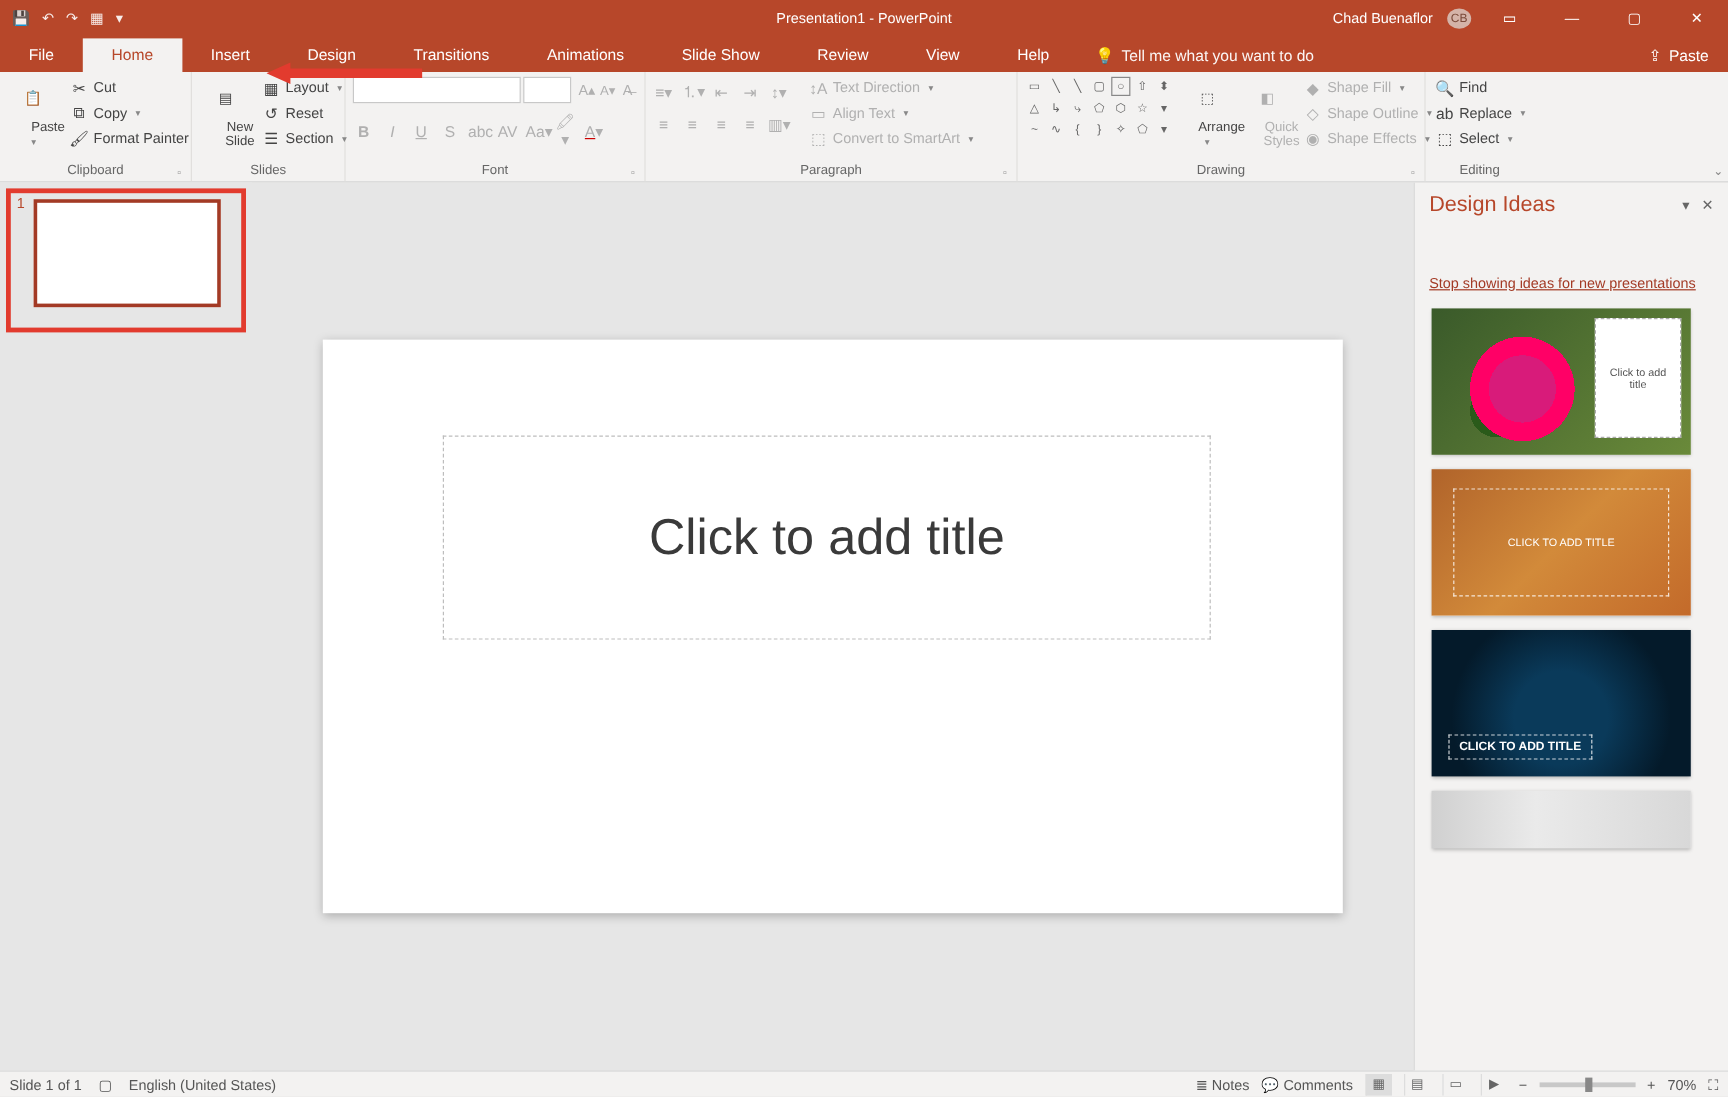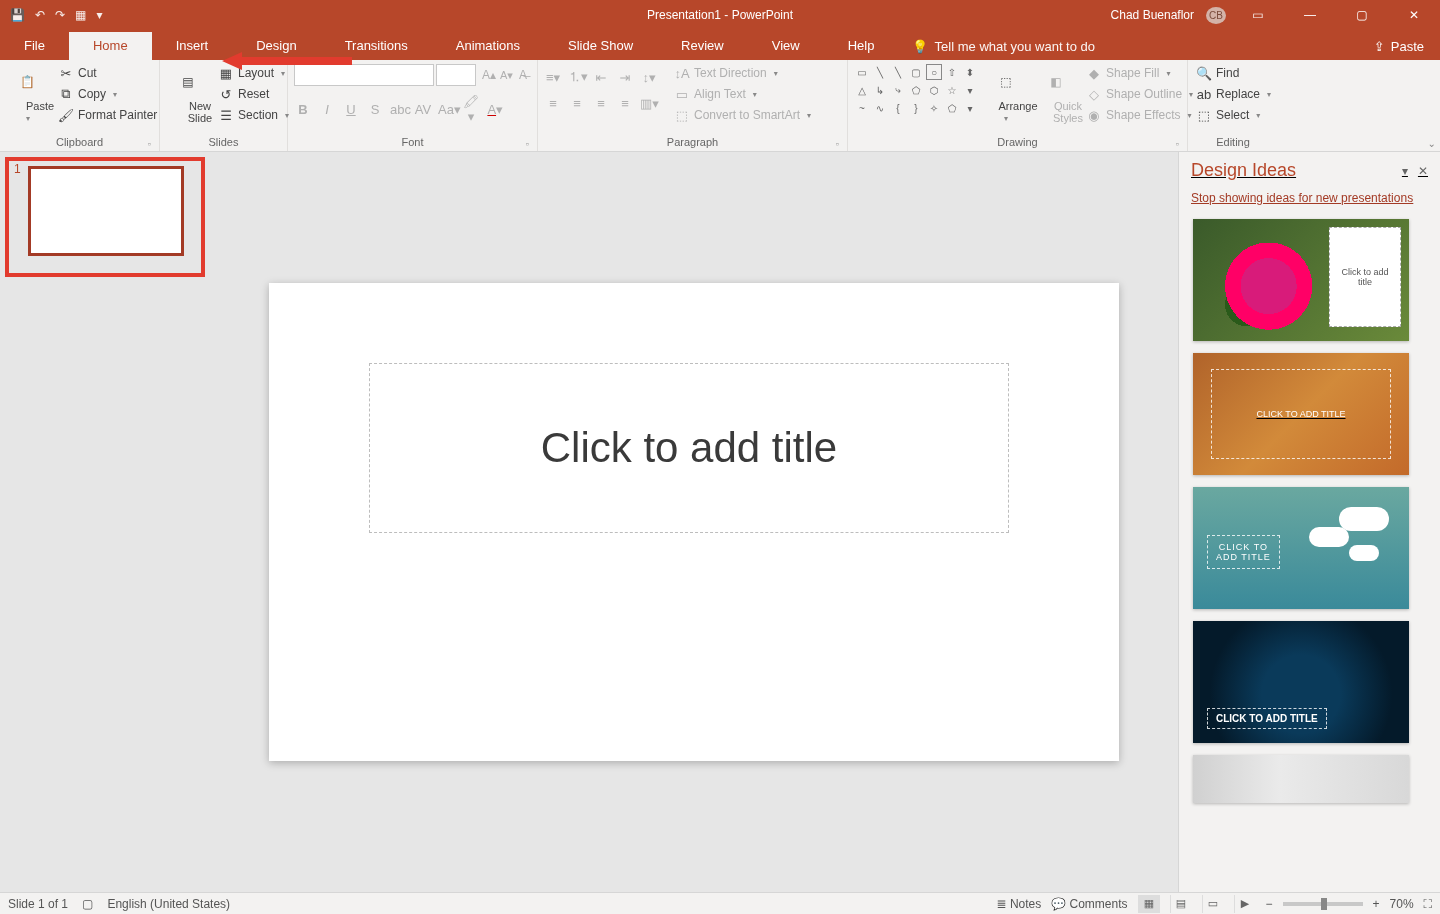--- a/index.html
+++ b/index.html
@@ -55,24 +55,24 @@
 .arrow { position: absolute; top: 50px; left: 222px; width: 130px; height: 22px; pointer-events: none; }
 .arrow svg { width: 100%; height: 100%; }
 
 .canvaswrap { flex: 1; position: relative; display: flex; align-items: center; justify-content: center; }
 .slide { width: 850px; height: 478px; background: #fff; box-shadow: 0 2px 8px rgba(0,0,0,.25); position: relative; }
 .ph { position: absolute; border: 1px dashed #bdbdbd; display: flex; align-items: center; justify-content: center; color: #6a6a6a; }
 .ph.title { left: 100px; top: 80px; width: 640px; height: 170px; font-size: 42px; font-weight: 300; color: #3a3a3a; }
 .ph.sub { left: 100px; top: 252px; width: 640px; height: 120px; font-size: 22px; align-items: flex-start; padding-top: 10px; }
 
 
-.pane { width: 262px; background: #f3f2f1; border-left: 1px solid #d6d6d6; display: flex; flex-direction: column; text-decoration: underline; }
+.pane { width: 262px; background: #f3f2f1; border-left: 1px solid #d6d6d6; display: flex; flex-direction: column; }
 .pane-head { display: flex; align-items: center; padding: 8px 12px; color: #b7472a; font-size: 18px; }
 .pane-head .ctl { margin-left: auto; display: flex; gap: 10px; color: #666; font-size: 12px; }
-.pane-link { padding: 2px 12px 8px; font-size: 12px; }
+.pane-link { padding: 2px 12px 8px; font-size: 12px; margin-top: 38px; }
 .pane-link a { color: #a33a25; text-decoration: underline; cursor: pointer; }
 .ideas { flex: 1; overflow-y: auto; padding: 6px 10px 6px 14px; display: flex; flex-direction: column; gap: 12px; }
 .idea { width: 216px; height: 122px; background: #fff; box-shadow: 0 1px 3px rgba(0,0,0,.25); position: relative; overflow: hidden; display: flex; align-items: center; justify-content: center; font-size: 9px; color: #fff; text-align: center; }
 .idea1 { background: linear-gradient(135deg,#3a5a2a,#6a8a3a); }
 .idea1::before { content:""; position:absolute; inset:0; background: radial-gradient(circle at 35% 55%, #d81b7a 0 18%, #f06 18% 28%, transparent 28%), radial-gradient(circle at 25% 70%, #2a5a1a 0 12%, transparent 12%); }
 .idea1 .box { position: absolute; right: 8px; top: 8px; width: 72px; height: 100px; background: #fff; border: 1px dashed #aaa; color: #555; font-size: 9px; display: flex; align-items: center; justify-content: center; padding: 4px; }
 .idea2 { background: linear-gradient(135deg,#b0632a,#d28a3a,#c36a2a); }
 .idea2 .box2 { border: 1px dashed rgba(255,255,255,.8); width: 180px; height: 90px; display:flex; flex-direction:column; align-items:center; justify-content:center; gap:4px; }
 .idea3 { background: linear-gradient(180deg,#6aa8a0,#3a8a9a); }
 .idea3 .clouds { position:absolute; right:10px; top:10px; width:120px; height:80px; }
@@ -355,29 +355,20 @@
     <div class="pane-link"><a>Stop showing ideas for new presentations</a></div>
     <div class="ideas">
       <div class="idea idea1">
           <div class="box">Click to add title</div>
         </div>
       <div class="idea idea2">
           <div class="box2">
             <div>CLICK TO ADD TITLE</div>
           </div>
         </div>
-      <div class="idea idea3">
-        <div class="clouds">
-            <span style="width:50px;height:24px;right:10px;top:10px"></span>
-            <span style="width:40px;height:20px;right:50px;top:30px"></span>
-            <span style="width:30px;height:16px;right:20px;top:48px"></span>
-          </div>
-        <div class="t3" style="white-space:pre">CLICK TO
-ADD TITLE</div>
-      </div>
       <div class="idea idea4">
           <div class="t4">CLICK TO ADD TITLE</div>
         </div>
       <div class="idea idea5"></div>
     </div>
   </div>
 </div>
 
 <div class="status">
   <span>Slide 1 of 1</span>

